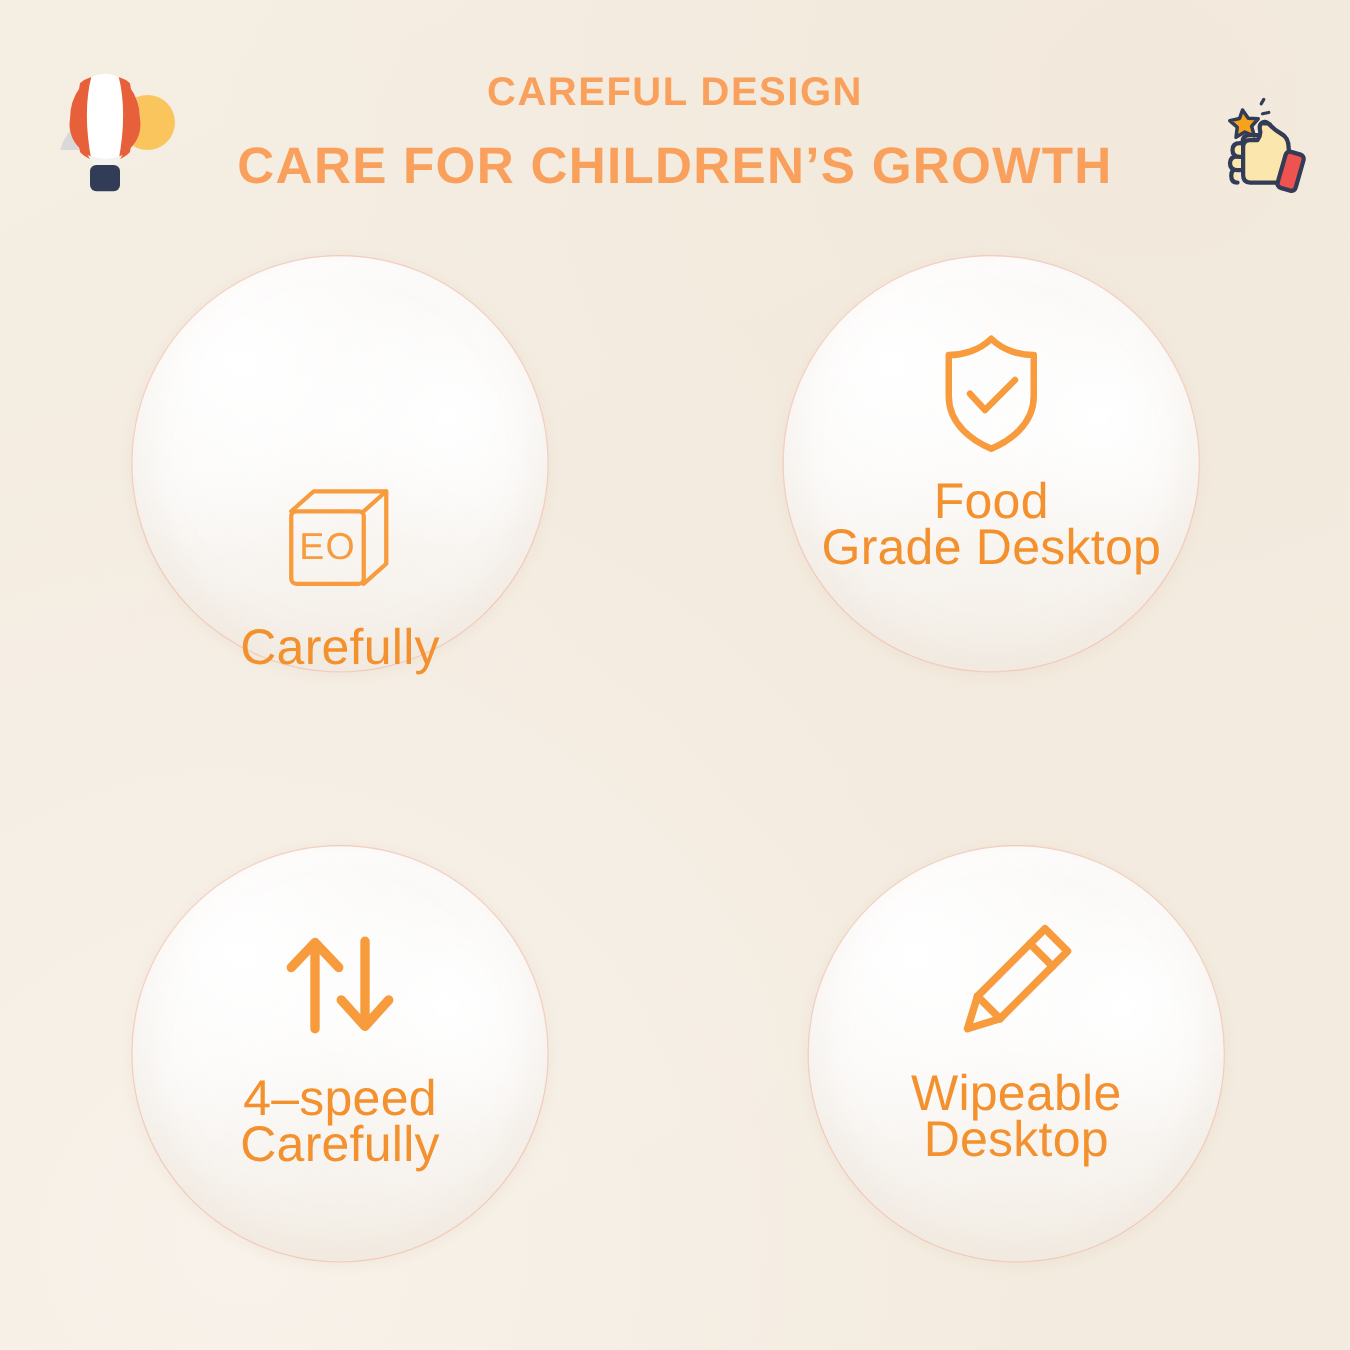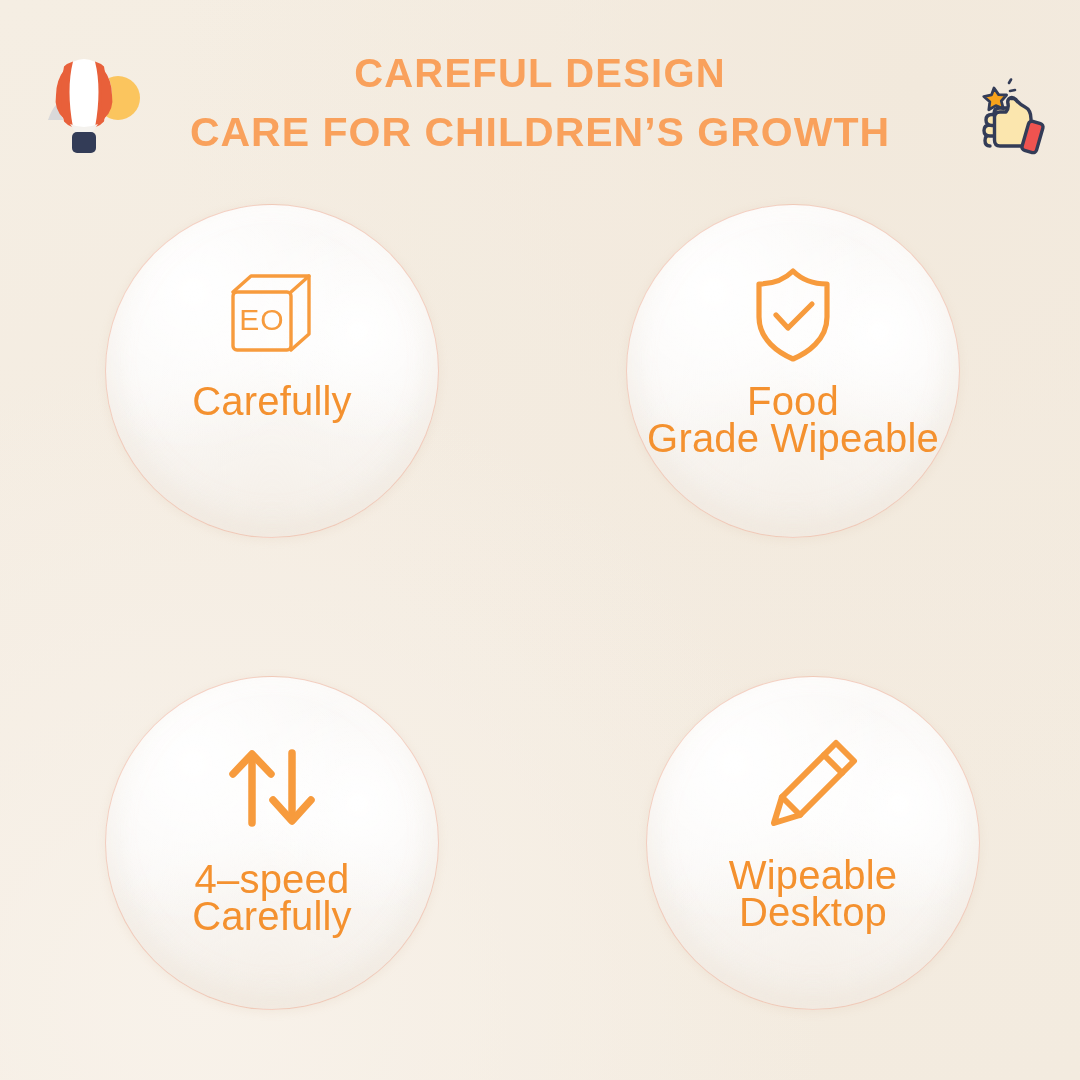--- a/index.html
+++ b/index.html
@@ -38,21 +38,21 @@
     left: 0;
     top: 44px;
     width: 1080px;
     text-align: center;
   }
   .title-line {
     display: block;
     color: #f9a15c;
     font-family: "Liberation Sans", sans-serif;
     font-weight: 700;
-    font-size: 40px;
+    font-size: 32px;
     letter-spacing: 1.2px;
     line-height: 59px;
     white-space: nowrap;
   }
   .title-line.line2 {
     font-size: 41px;
     letter-spacing: 1.0px;
   }
 
   
@@ -97,21 +97,21 @@
     box-shadow:
       0 2px 10px rgba(214,186,160,0.18),
       inset 0 -12px 26px rgba(236,226,213,0.55),
       inset 0 10px 22px rgba(255,255,255,0.85);
     display: flex;
     flex-direction: column;
     align-items: center;
     justify-content: flex-start;
   }
 
-  .c1 { left: 105px; top: 204px; }
+  .c1 { left: 105px; top: 204px; justify-content: flex-end; }
   .c2 { left: 626px; top: 204px; }
   .c3 { left: 105px; top: 676px; }
   .c4 { left: 646px; top: 676px; }
 
   .icon-wrap {
     margin-top: 58px;
     height: 104px;
     display: flex;
     align-items: center;
     justify-content: center;
@@ -205,21 +205,21 @@
       <div class="icon-wrap">
         <svg class="circle-icon" width="100" height="104" viewBox="0 0 100 104" xmlns="http://www.w3.org/2000/svg">
           <g fill="none" stroke="#f79b3d" stroke-width="5.2" stroke-linejoin="round" stroke-linecap="round">
             <path d="M50 8 C40 18 26 21 16 21 v33 c0 23 20 36 34 42 c14 -6 34 -19 34 -42 V21 c-10 0 -24 -3 -34 -13 Z"></path>
             <path d="M33 52 l12 13 l24 -24"></path>
           </g>
         </svg>
       </div>
       <div class="labels">
         <span class="l1">Food</span>
-        <span class="l2">Grade Wipeable</span>
+        <span class="l2">Grade Desktop</span>
       </div>
     </div>
 
     <div class="circle c3">
       <div class="icon-wrap">
         <svg class="circle-icon" width="96" height="92" viewBox="0 0 96 92" xmlns="http://www.w3.org/2000/svg">
           <g fill="none" stroke="#f79b3d" stroke-width="7.5" stroke-linejoin="round" stroke-linecap="round">
             <line x1="28" y1="80" x2="28" y2="12"></line>
             <path d="M9 31 L28 11 L47 31"></path>
             <line x1="68" y1="10" x2="68" y2="76"></line>

